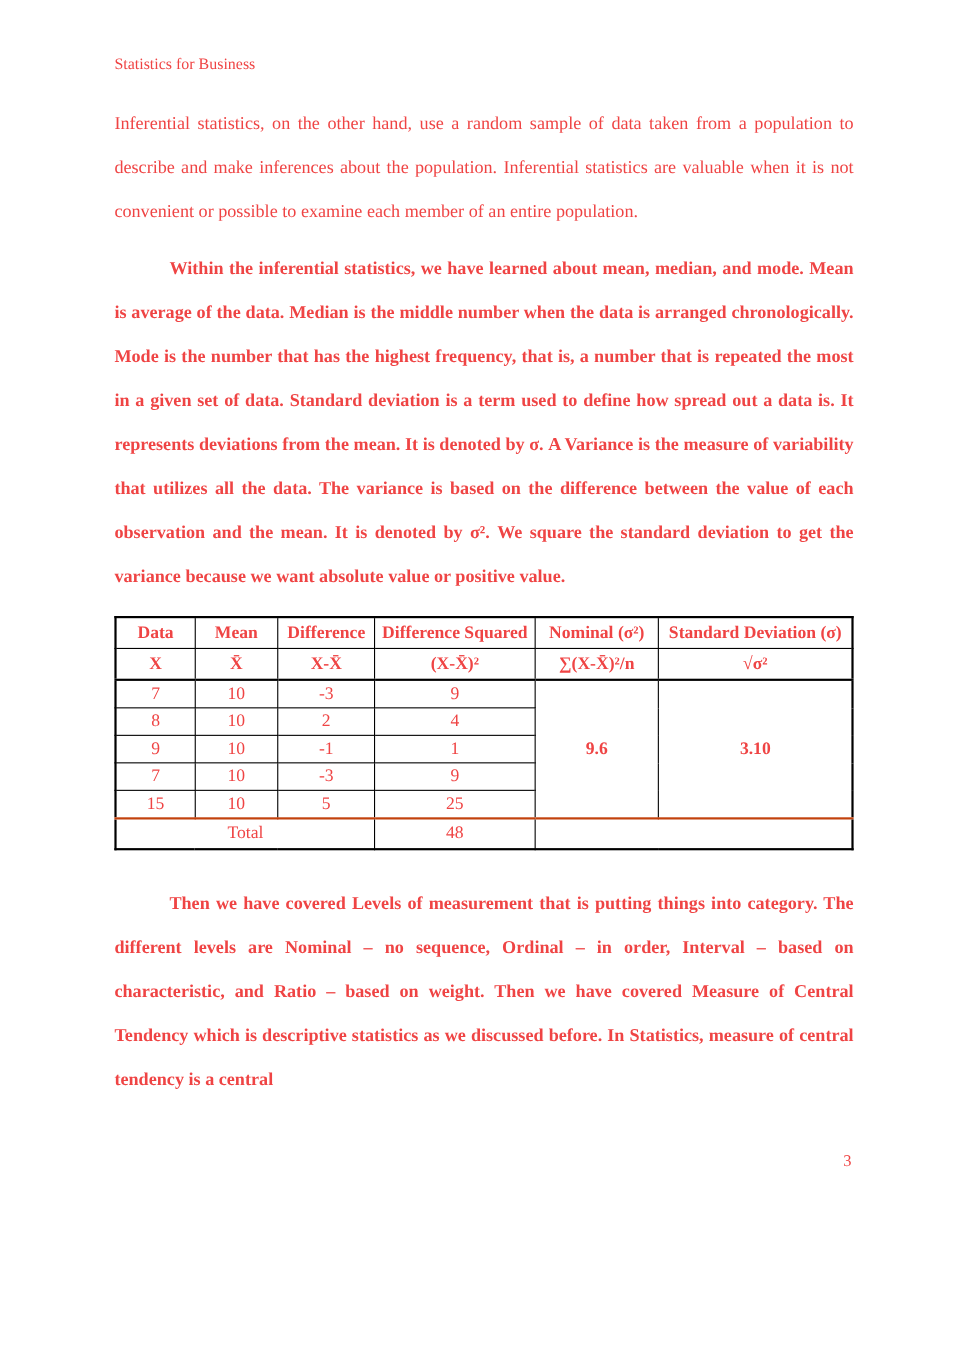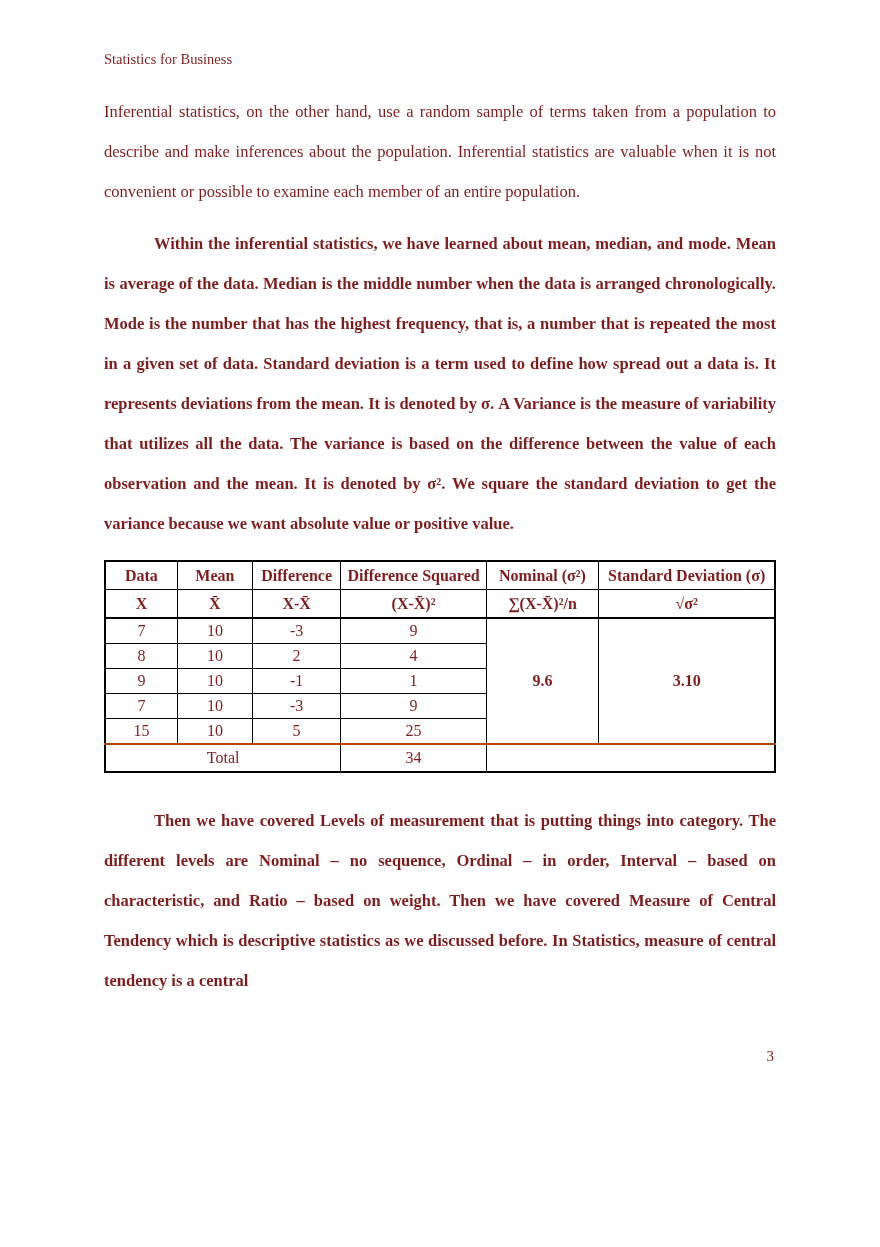--- a/index.html
+++ b/index.html
@@ -4,21 +4,21 @@
 <style>
   * { box-sizing: border-box; }
   html, body { margin: 0; padding: 0; background: #ffffff; }
   .page {
     width: 880px;
     height: 1247px;
     background: #ffffff;
     position: relative;
     padding: 50px 104px 0 104px;
     font-family: "Liberation Serif", "DejaVu Serif", serif;
-    color: #7f1d1d;
+    color: #ef4444;
     overflow: hidden;
   }
   .running-header {
     font-size: 14.5px;
     line-height: 18px;
     margin-bottom: 24px;
   }
   .para {
     font-size: 16.5px;
     line-height: 40px;
@@ -55,21 +55,21 @@
     font-size: 15px;
   }
 </style>
 </head>
 <body>
 
 <div class="page">
 
   <div class="running-header">Statistics for Business</div>
 
-  <p class="para">Inferential statistics, on the other hand, use a random sample of terms taken from a population to describe and make inferences about the population. Inferential statistics are valuable when it is not convenient or possible to examine each member of an entire population.</p>
+  <p class="para">Inferential statistics, on the other hand, use a random sample of data taken from a population to describe and make inferences about the population. Inferential statistics are valuable when it is not convenient or possible to examine each member of an entire population.</p>
 
   <p class="para indent">Within the inferential statistics, we have learned about mean, median, and mode. Mean is average of the data. Median is the middle number when the data is arranged chronologically. Mode is the number that has the highest frequency, that is, a number that is repeated the most in a given set of data. Standard deviation is a term used to define how spread out a data is. It represents deviations from the mean. It is denoted by σ. A Variance is the measure of variability that utilizes all the data. The variance is based on the difference between the value of each observation and the mean. It is denoted by σ². We square the standard deviation to get the variance because we want absolute value or positive value.</p>
 
 
   <table class="stats-table">
     <colgroup>
       <col style="width:10.8%">
       <col style="width:11.2%">
       <col style="width:13.2%">
       <col style="width:21.7%">
@@ -120,21 +120,21 @@
         <td>9</td>
       </tr>
       <tr>
         <td>15</td>
         <td>10</td>
         <td>5</td>
         <td>25</td>
       </tr>
       <tr class="total-row">
         <td colspan="3">Total</td>
-        <td>34</td>
+        <td>48</td>
         <td colspan="2"></td>
       </tr>
     </tbody>
   </table>
 
   <p class="para indent">Then we have covered Levels of measurement that is putting things into category. The different levels are Nominal – no sequence, Ordinal – in order, Interval – based on characteristic, and Ratio – based on weight. Then we have covered Measure of Central Tendency which is descriptive statistics as we discussed before. In Statistics, measure of central tendency is a central</p>
 
   <div class="page-number">3</div>
 
 </div>

